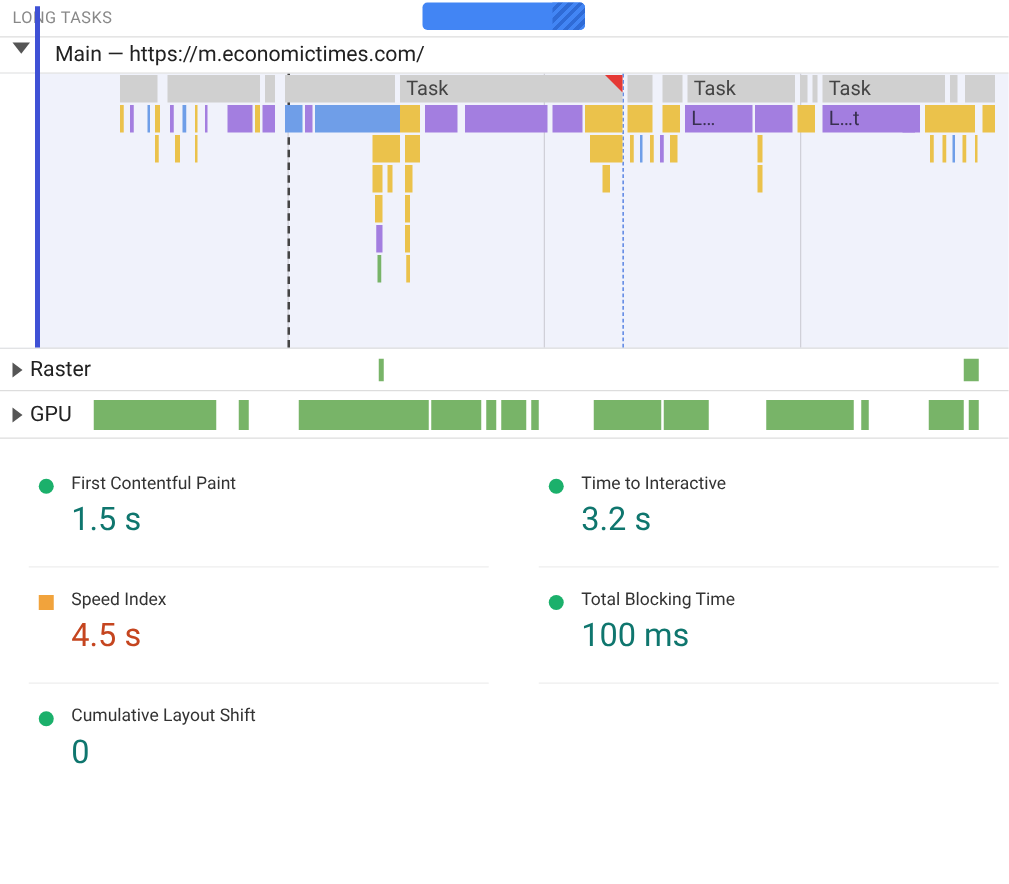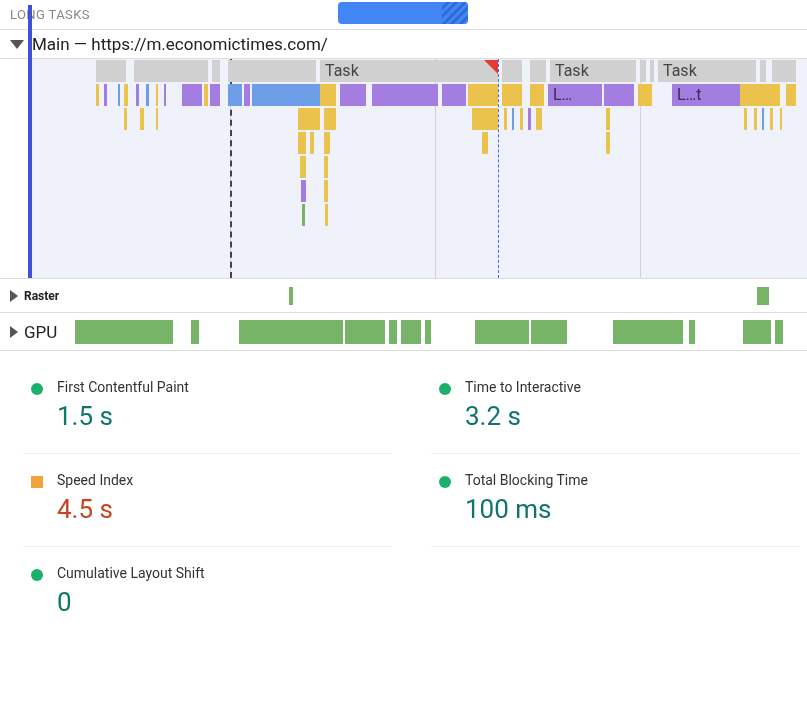--- a/index.html
+++ b/index.html
@@ -33,22 +33,21 @@
     position:absolute;
     right:0; top:0; bottom:0;
     width:26px;
     background: repeating-linear-gradient(135deg,#4285f4,#4285f4 3px,#2f6bd6 3px,#2f6bd6 6px);
     border-top-right-radius:4px;
     border-bottom-right-radius:4px;
   }
 
   .main-header {
     display:flex;
-    align-items:center;
-    gap:8px;
+    gap:20px;
     font-size:17px;
     padding:4px 10px;
     border-bottom:1px solid #ddd;
   }
   .disclosure {
     width:0;height:0;
     border-left:7px solid transparent;
     border-right:7px solid transparent;
     border-top:9px solid #555;
     display:inline-block;
@@ -230,21 +229,21 @@
     <div class="chip yellow" style="left:292px;width:16px;"></div>
     <div class="chip purple" style="left:312px;width:26px;"></div>
     <div class="chip purple" style="left:344px;width:66px;"></div>
     <div class="chip purple" style="left:414px;width:24px;"></div>
     <div class="chip yellow" style="left:440px;width:30px;"></div>
     <div class="chip yellow" style="left:474px;width:20px;"></div>
     <div class="chip yellow" style="left:502px;width:14px;"></div>
     <div class="chip purple task-label" style="left:520px;width:54px;color:#383050">L…</div>
     <div class="chip purple" style="left:576px;width:30px;"></div>
     <div class="chip yellow" style="left:610px;width:14px;"></div>
-    <div class="chip purple task-label" style="left:644px;width:74px;color:#383050">L…t</div>
+    <div class="chip purple task-label" style="left:630px;width:74px;color:#383050">L…t</div>
     <div class="chip purple" style="left:694px;width:14px;"></div>
     <div class="chip yellow" style="left:712px;width:40px;"></div>
     <div class="chip yellow" style="left:758px;width:10px;"></div>
   </div>
 
   <div class="row">
     <div class="chip yellow" style="left:96px;width:3px;"></div>
     <div class="chip yellow" style="left:112px;width:4px;"></div>
     <div class="chip yellow" style="left:128px;width:2px;"></div>
     <div class="chip yellow" style="left:270px;width:22px;"></div>
@@ -280,21 +279,21 @@
     <div class="chip yellow" style="left:296px;width:4px;"></div>
   </div>
   <div class="row">
     <div class="chip green" style="left:274px;width:3px;"></div>
     <div class="chip yellow" style="left:297px;width:3px;"></div>
   </div>
 </div>
 
 <div class="track-header">
   <span class="disclosure-right"></span>
-  <span style="font-size:12px;font-weight:bold;">Raster</span>
+  <span style="font-size:17px;">Raster</span>
   <div class="track-lane">
     <div class="chip green" style="left:224px;width:4px;height:18px;top:3px;"></div>
     <div class="chip green" style="left:692px;width:12px;height:18px;top:3px;"></div>
   </div>
 </div>
 
 <div class="track-header" style="height:38px;">
   <span class="disclosure-right"></span>
   <span style="font-size:17px;">GPU</span>
   <div class="track-lane gpu-lane">

